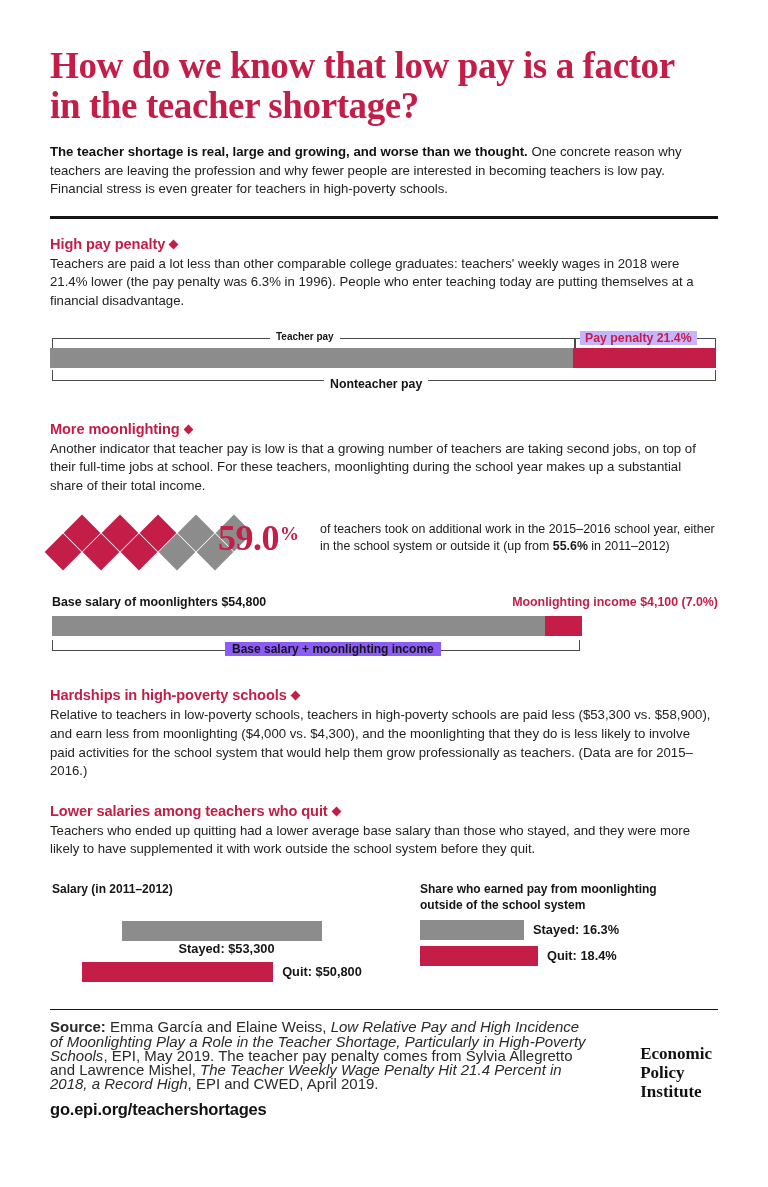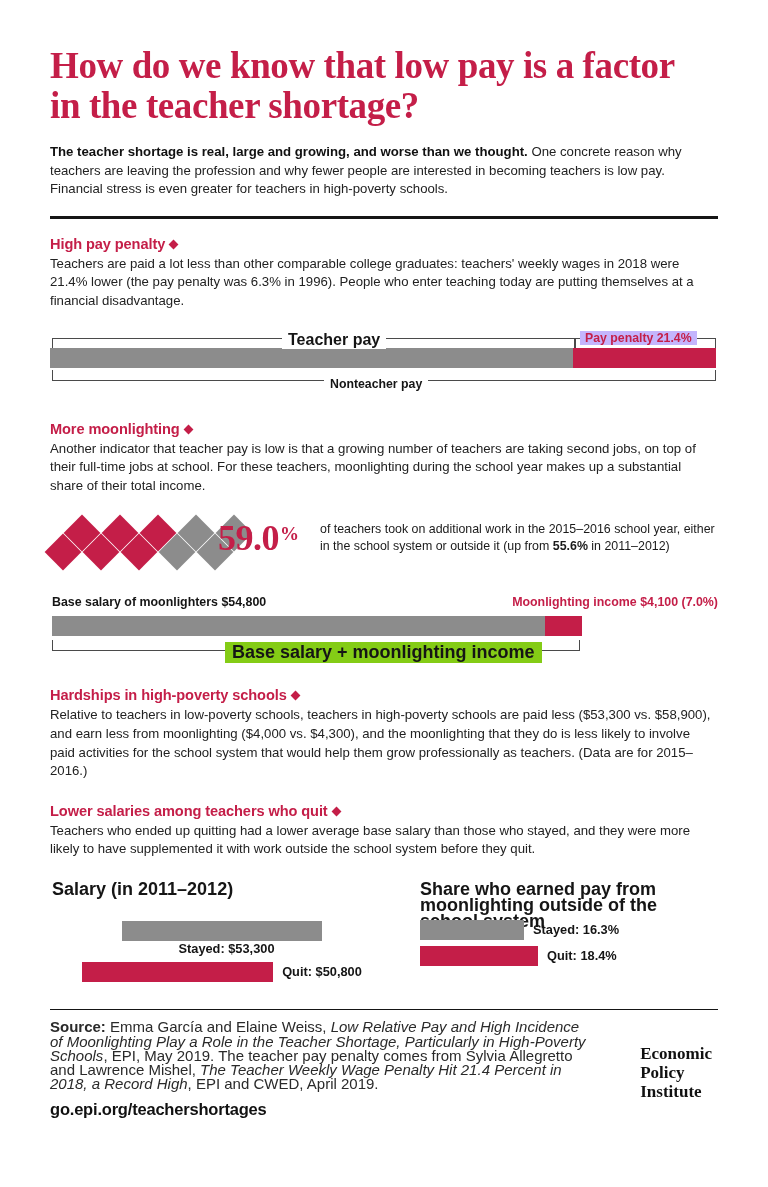--- a/index.html
+++ b/index.html
@@ -107,24 +107,23 @@
     position: absolute; left: 0; top: 17px;
     width: 668px; height: 20px;
     display: flex;
   }
   .bar-grey { background: #8C8C8C; height: 20px; }
   .bar-red  { background: #C41E48; height: 20px; }
 
   .label-teacher-pay {
     position: absolute;
     top: 0px;
-    font-size: 16px; font-weight: bold; color: #151515;
+    font-size: 10px; font-weight: bold; color: #151515;
     background: #fff; padding: 0 6px;
     white-space: nowrap;
-    margin-left: 12px;
   }
   .label-penalty {
     position: absolute;
     top: 0px;
     font-size: 12.3px; font-weight: bold; color: #C41E48;
     background: #c4b5fd; padding: 0 5px;
     white-space: nowrap;
   }
   .label-nonteacher {
     position: absolute;
@@ -186,29 +185,29 @@
     white-space: nowrap;
   }
   .ml-lab-right {
     position: absolute; right: 0px; top: 0;
     font-size: 12.4px; font-weight: bold; color: #C41E48;
     white-space: nowrap;
   }
   .ml-bar { position: absolute; left: 2px; top: 21px; height: 20px; display: flex; }
   .ml-brace-label {
     position: absolute; top: 47px;
-    font-size: 18px; font-weight: bold; color: #151515;
-    background: #84cc16; padding: 0 7px; white-space: nowrap;
+    font-size: 12px; font-weight: bold; color: #151515;
+    background: #8b5cf6; padding: 0 7px; white-space: nowrap;
   }
 
   
   .btm { position: relative; width: 668px; height: 110px; margin-top: 22px; }
   .col { position: absolute; top: 0; }
   .col-head {
-    font-size: 18px; font-weight: bold; color: #151515;
+    font-size: 12px; font-weight: bold; color: #151515;
     line-height: 16px;
   }
   .brow { display: flex; align-items: center; margin-top: 0; }
   .brow .bg { height: 20px; }
   .brow .blab {
     font-size: 12.8px; font-weight: bold; color: #151515;
     margin-left: 9px; white-space: nowrap;
   }
 
   

